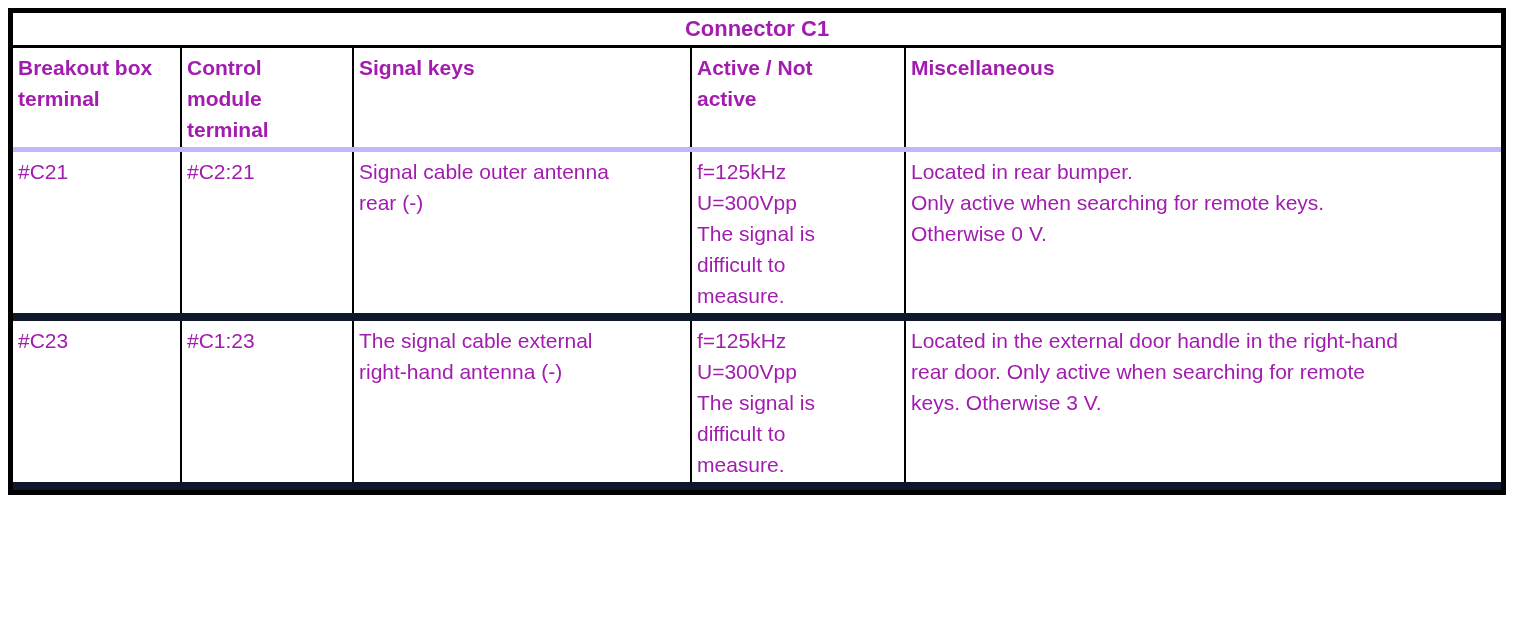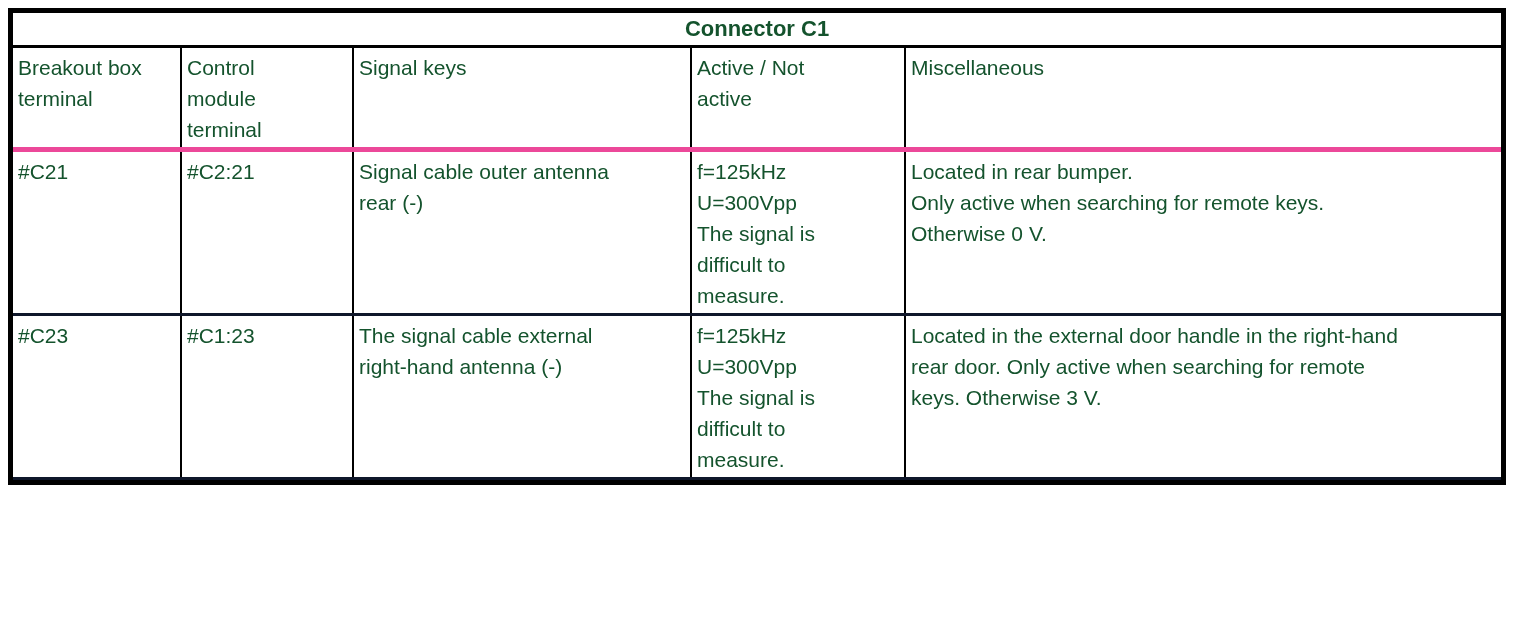--- a/index.html
+++ b/index.html
@@ -5,21 +5,21 @@
   html, body {
     margin: 0;
     padding: 0;
     background: #ffffff;
   }
   .page {
     position: relative;
     width: 1520px;
     height: 496px;
     background: #ffffff;
-    color: #14532d;
+    color: #a21caf;
     font-family: "Liberation Sans", "DejaVu Sans", sans-serif;
     overflow: hidden;
   }
   .table-frame {
     position: absolute;
     left: 8px;
     top: 8px;
     width: 1498px;
     box-sizing: border-box;
     border: 5px solid #000000;
@@ -59,27 +59,27 @@
     text-align: center;
     font-weight: bold;
     font-size: 22px;
     white-space: normal;
     height: 26px;
     line-height: 28px;
     padding: 2px 4px;
     border-bottom: 3px solid #000000;
   }
   tr.header-row th {
-    font-weight: normal;
+    font-weight: bold;
     height: 92px;
-    border-bottom: 5px solid #ec4899;
+    border-bottom: 5px solid #c4b5fd;
   }
   tbody tr.data-row td {
     height: 150px;
-    border-bottom: 3px solid #0f172a;
+    border-bottom: 8px solid #0f172a;
   }
 </style>
 </head>
 <body>
 
 <div class="page">
   <div class="table-frame">
     <table class="connector-table">
       <colgroup>
         <col class="c1">

